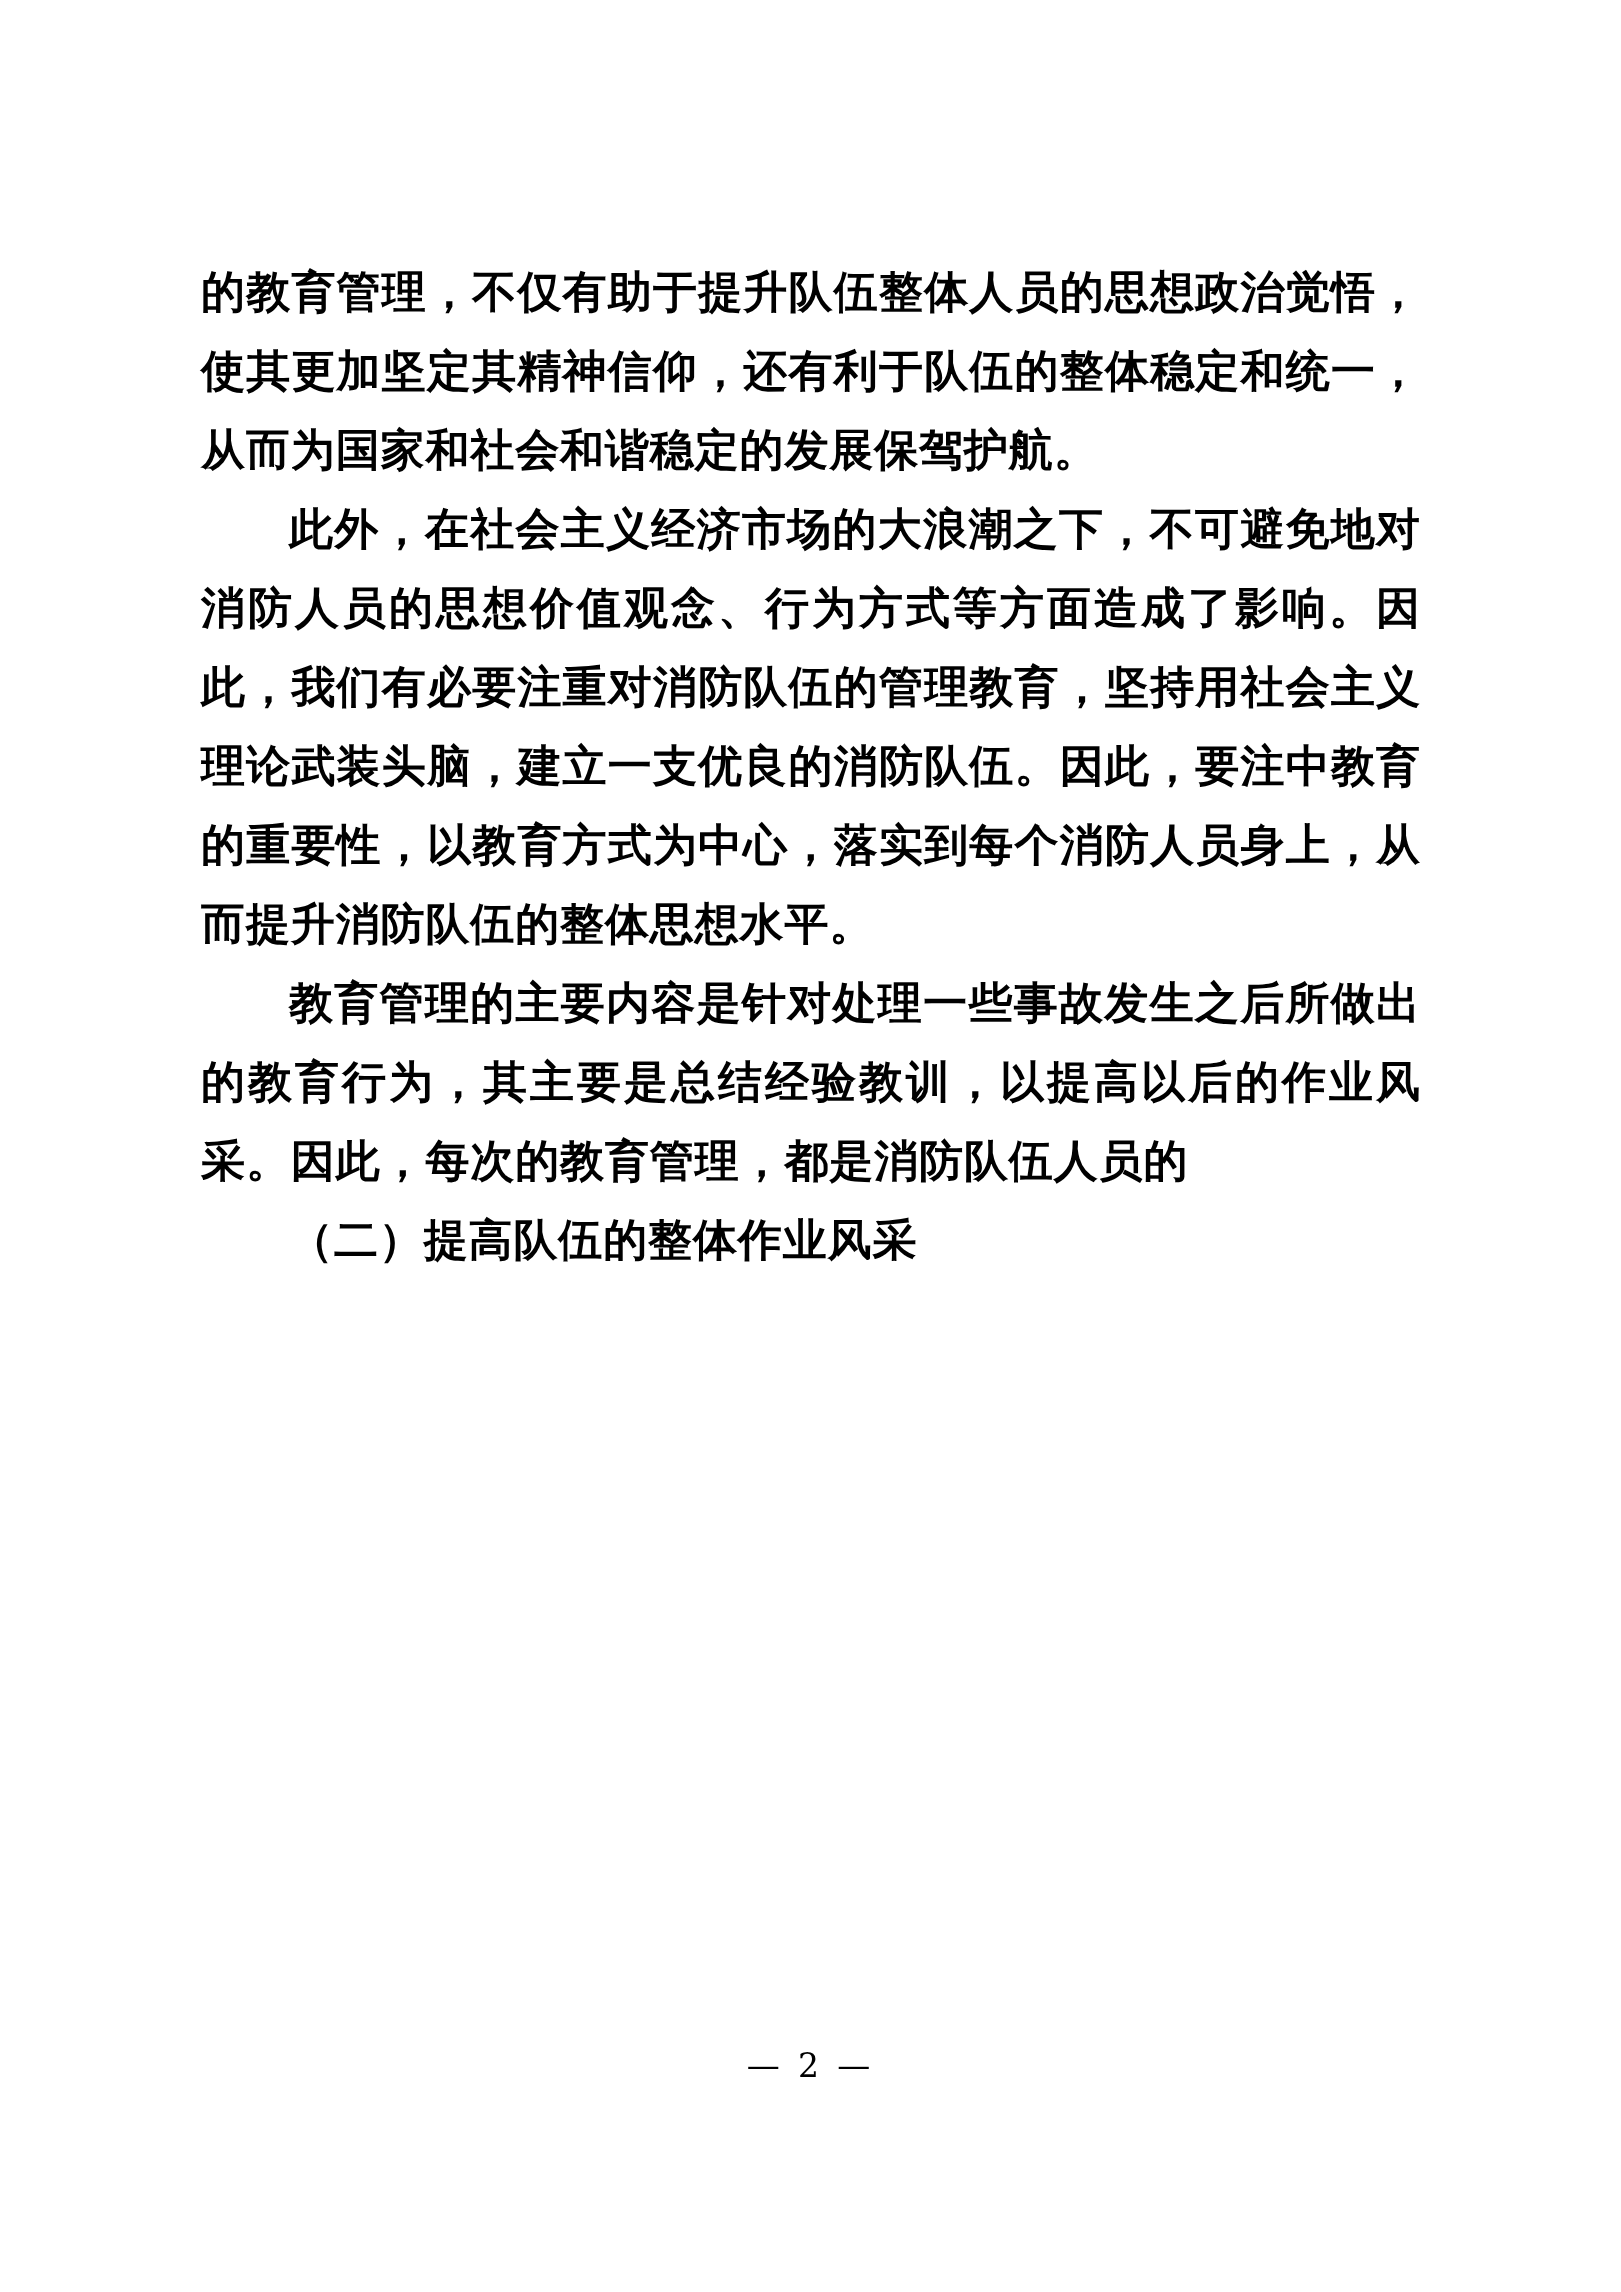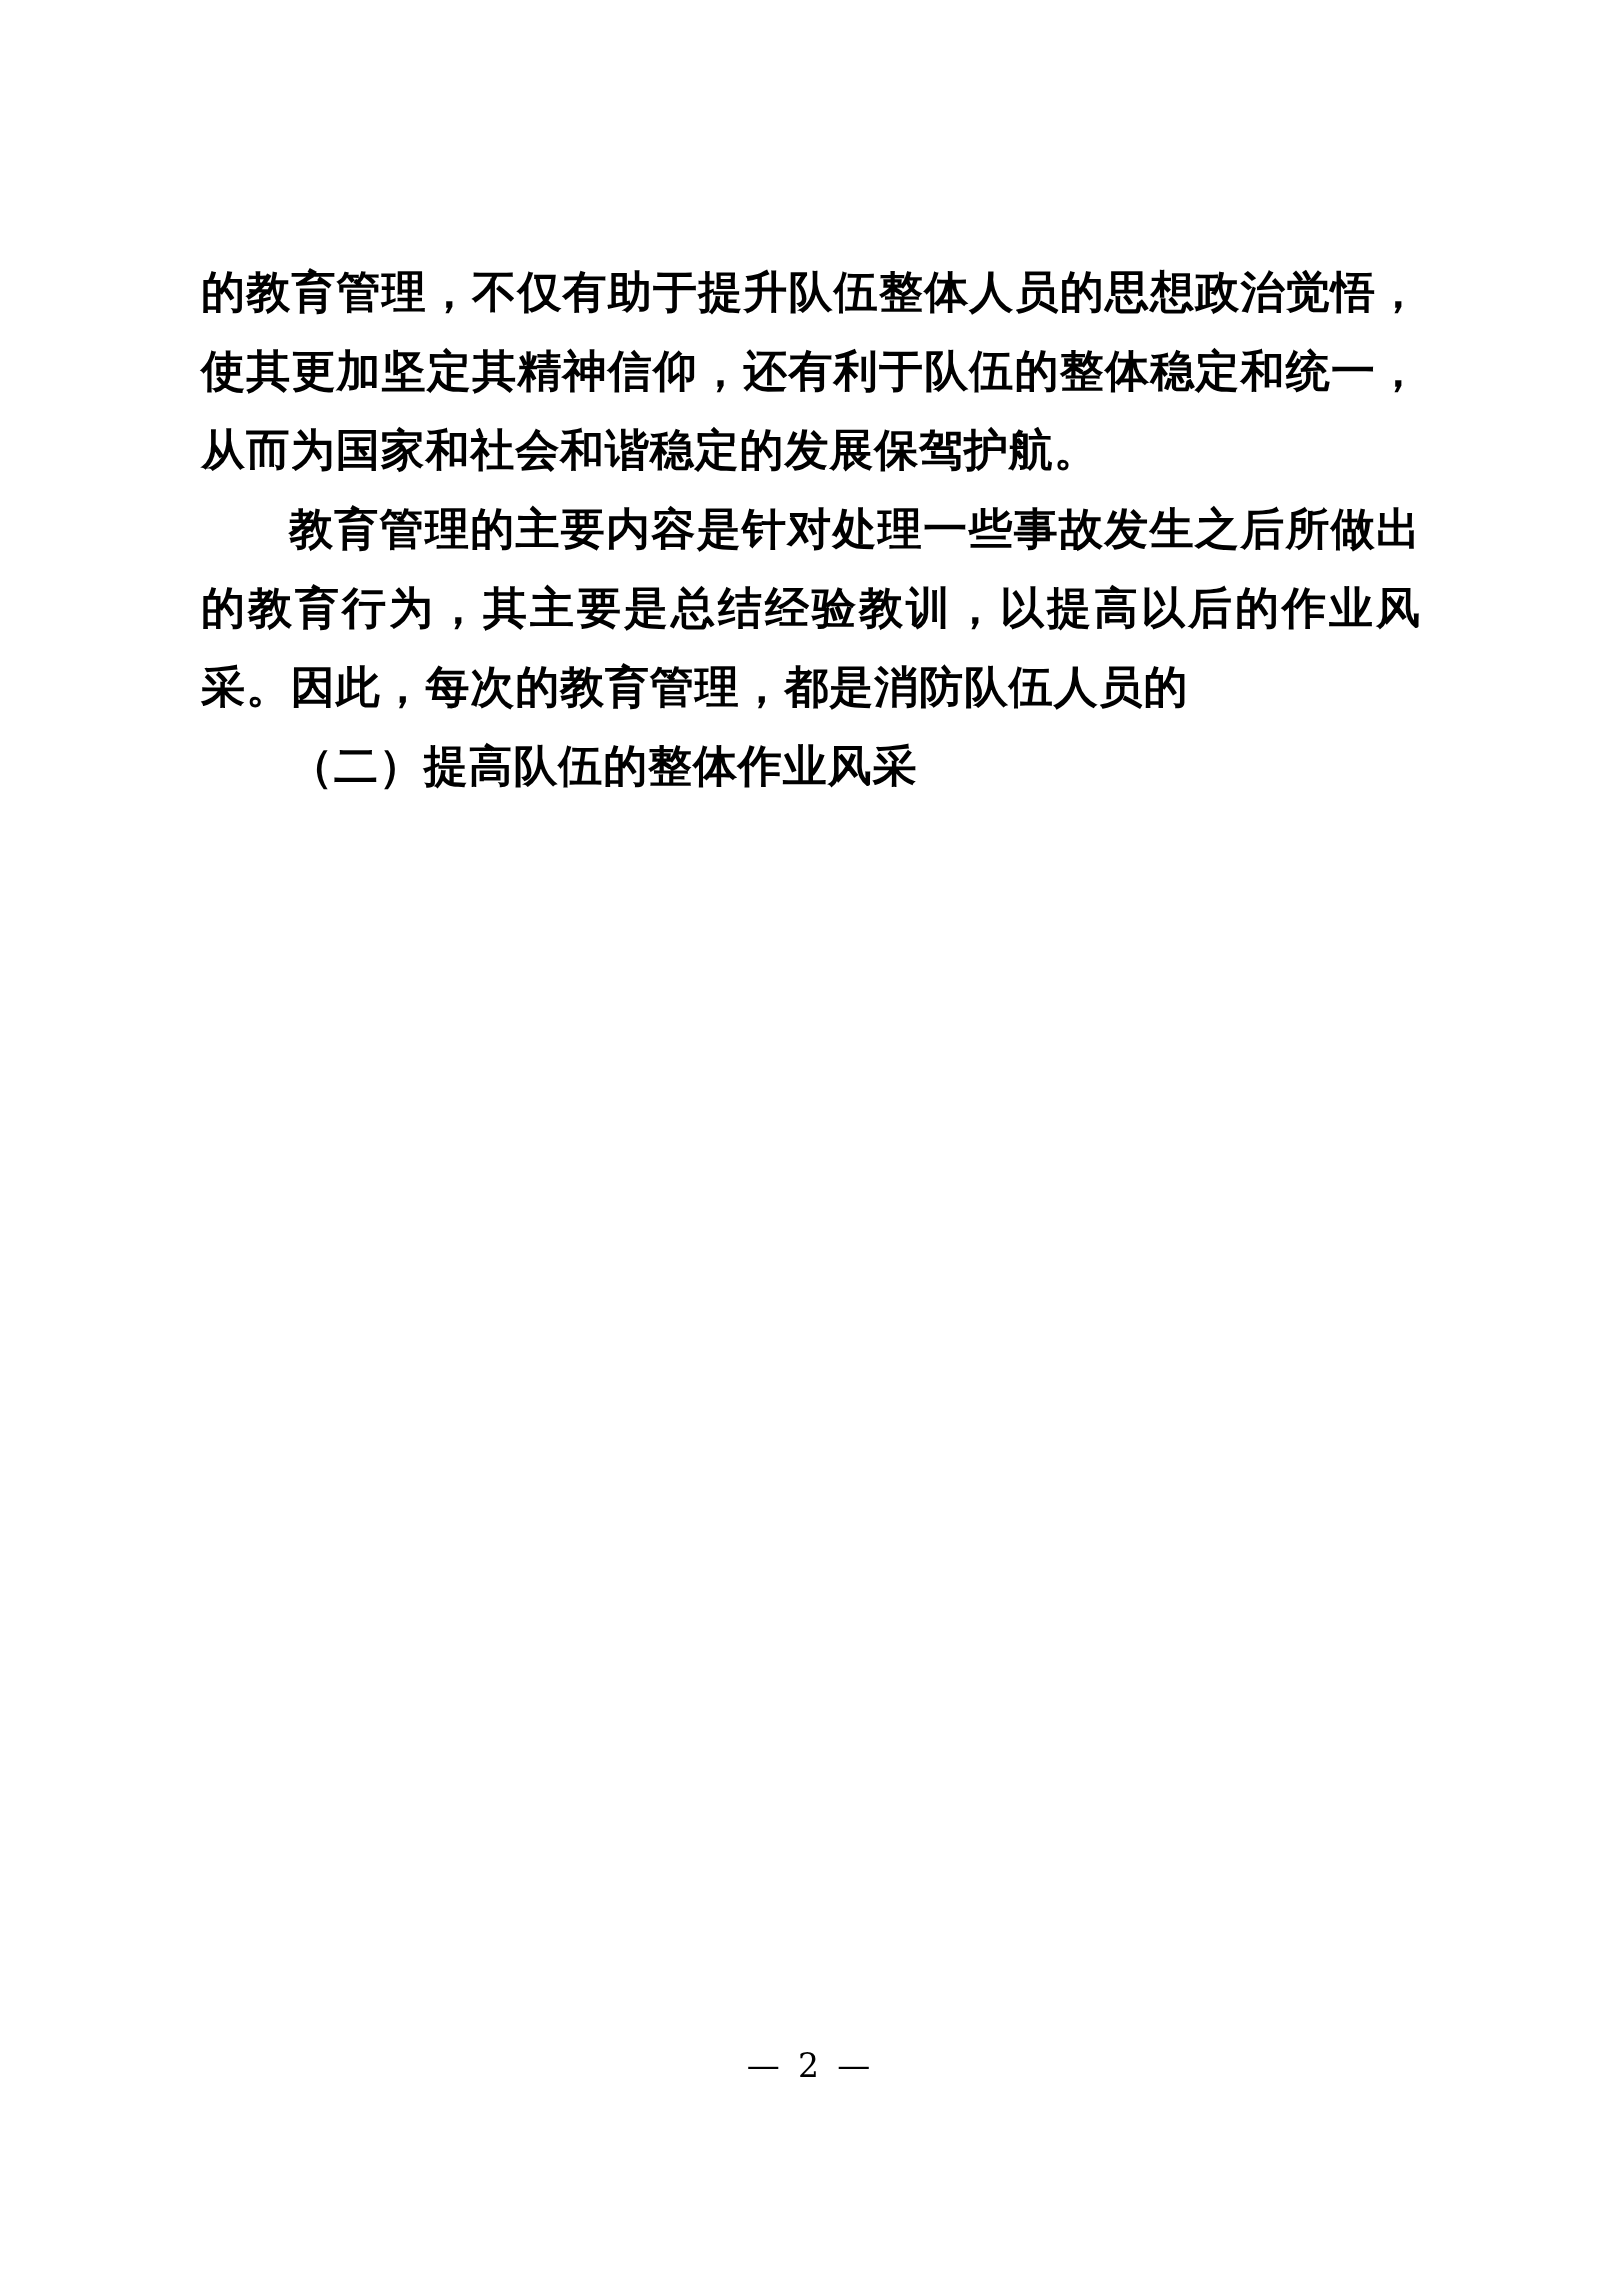--- a/index.html
+++ b/index.html
@@ -56,20 +56,21 @@
 </style>
 </head>
 <body>
 
 <div class="page">
 
   <div class="content">
 
     <p class="para spaced">的教育管理，不仅有助于提升队伍整体人员的思想政治觉悟，使其更加坚定其精神信仰，还有利于队伍的整体稳定和统一，从而为国家和社会和谐稳定的发展保驾护航。</p>
 
+    <p class="para spaced indent">此外，在社会主义经济市场的大浪潮之下，不可避免地对消防人员的思想价值观念、行为方式等方面造成了影响。因此，我们有必要注重对消防队伍的管理教育，坚持用社会主义理论武装头脑，建立一支优良的消防队伍。因此，要注中教育的重要性，以教育方式为中心，落实到每个消防人员身上，从而提升消防队伍的整体思想水平。</p>
 
     <p class="para spaced indent">教育管理的主要内容是针对处理一些事故发生之后所做出的教育行为，其主要是总结经验教训，以提高以后的作业风采。因此，每次的教育管理，都是消防队伍人员的</p>
 
     <p class="para spaced indent">（二）提高队伍的整体作业风采</p>
 
   </div>
 
   <div class="footer">— 2 —</div>
 
 </div>

